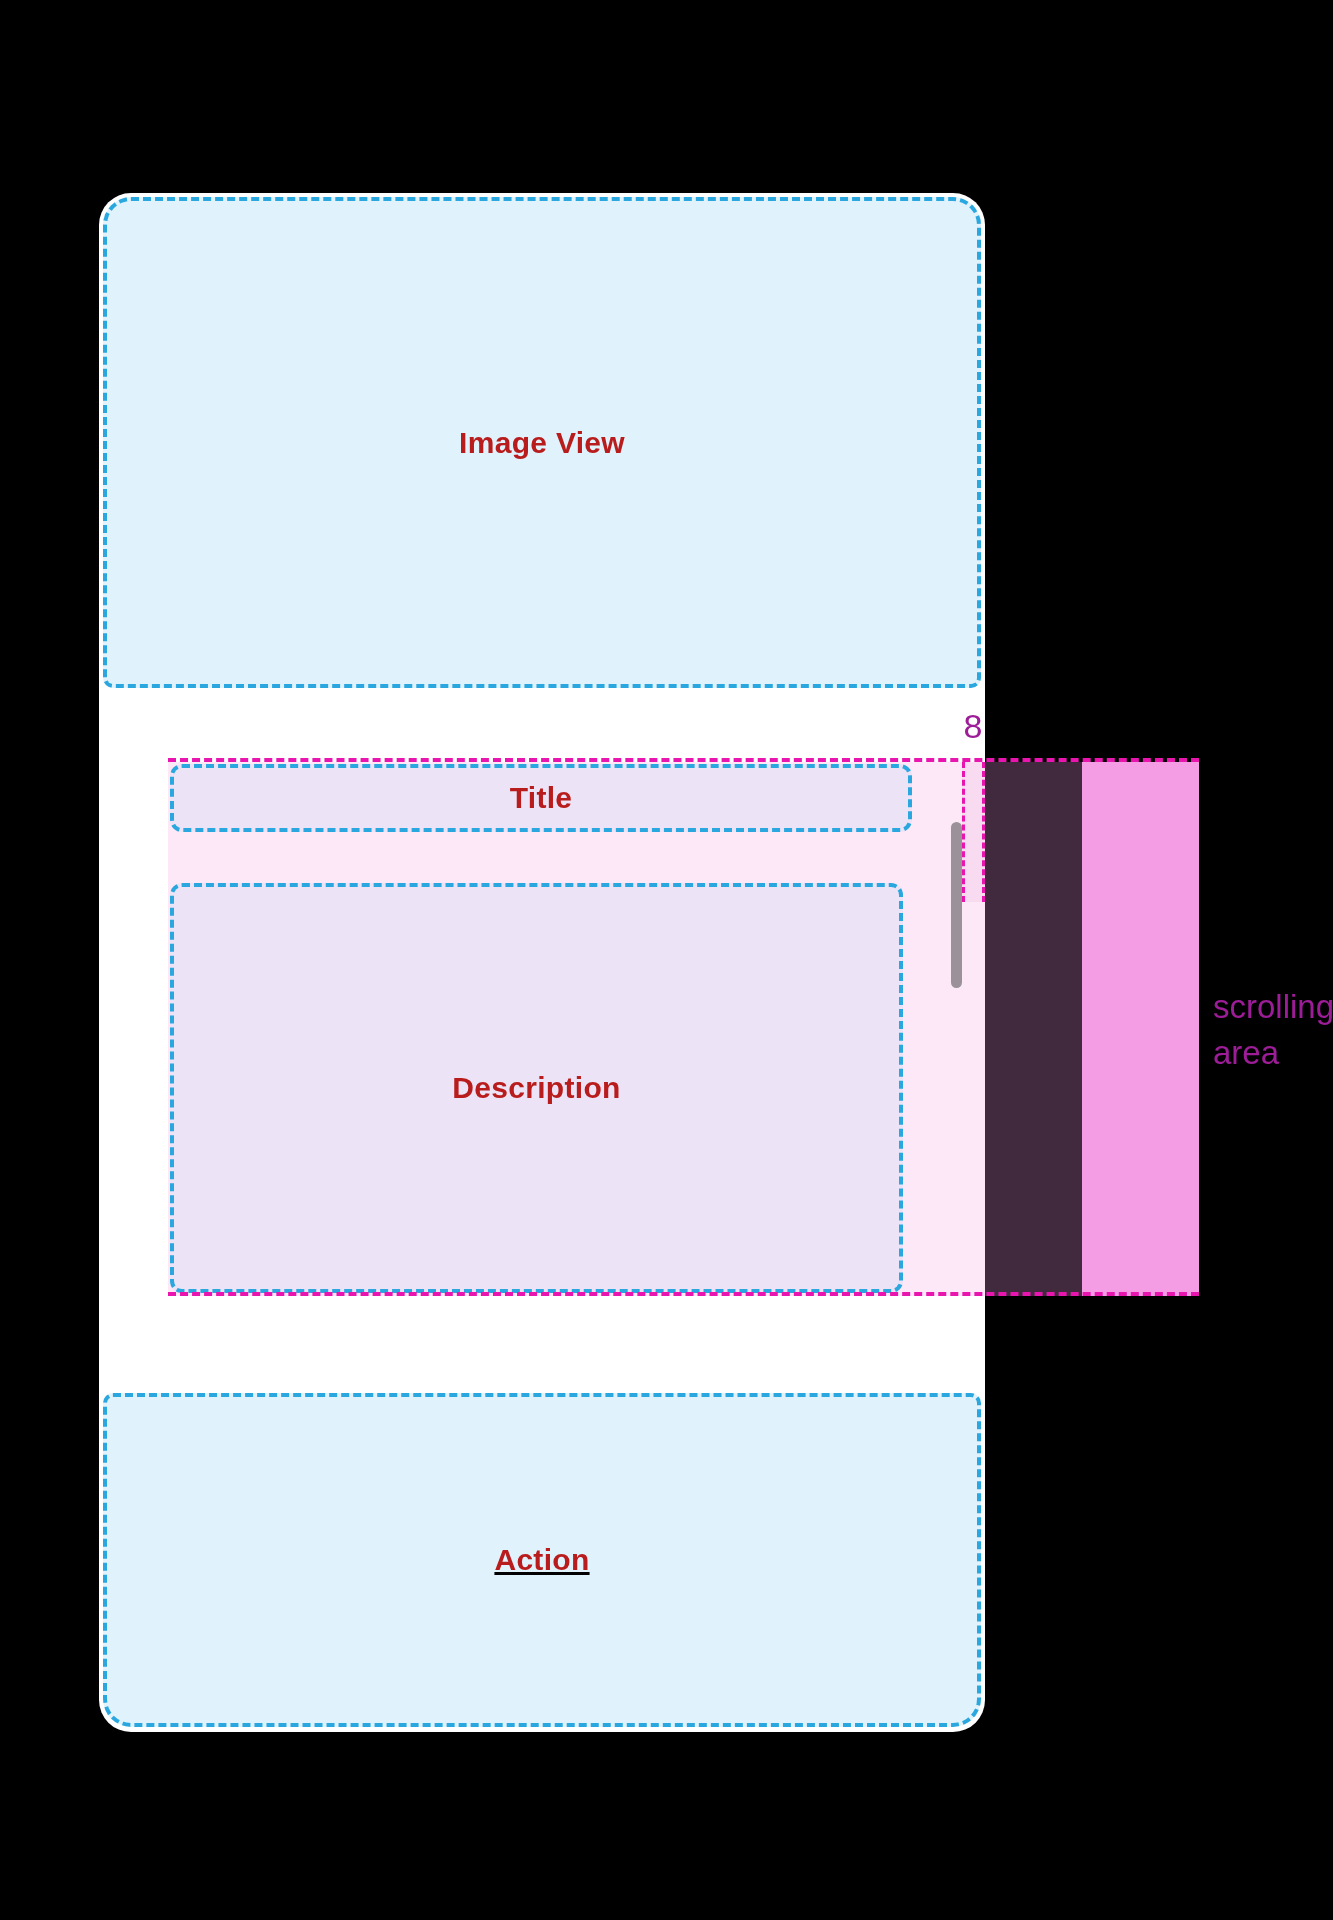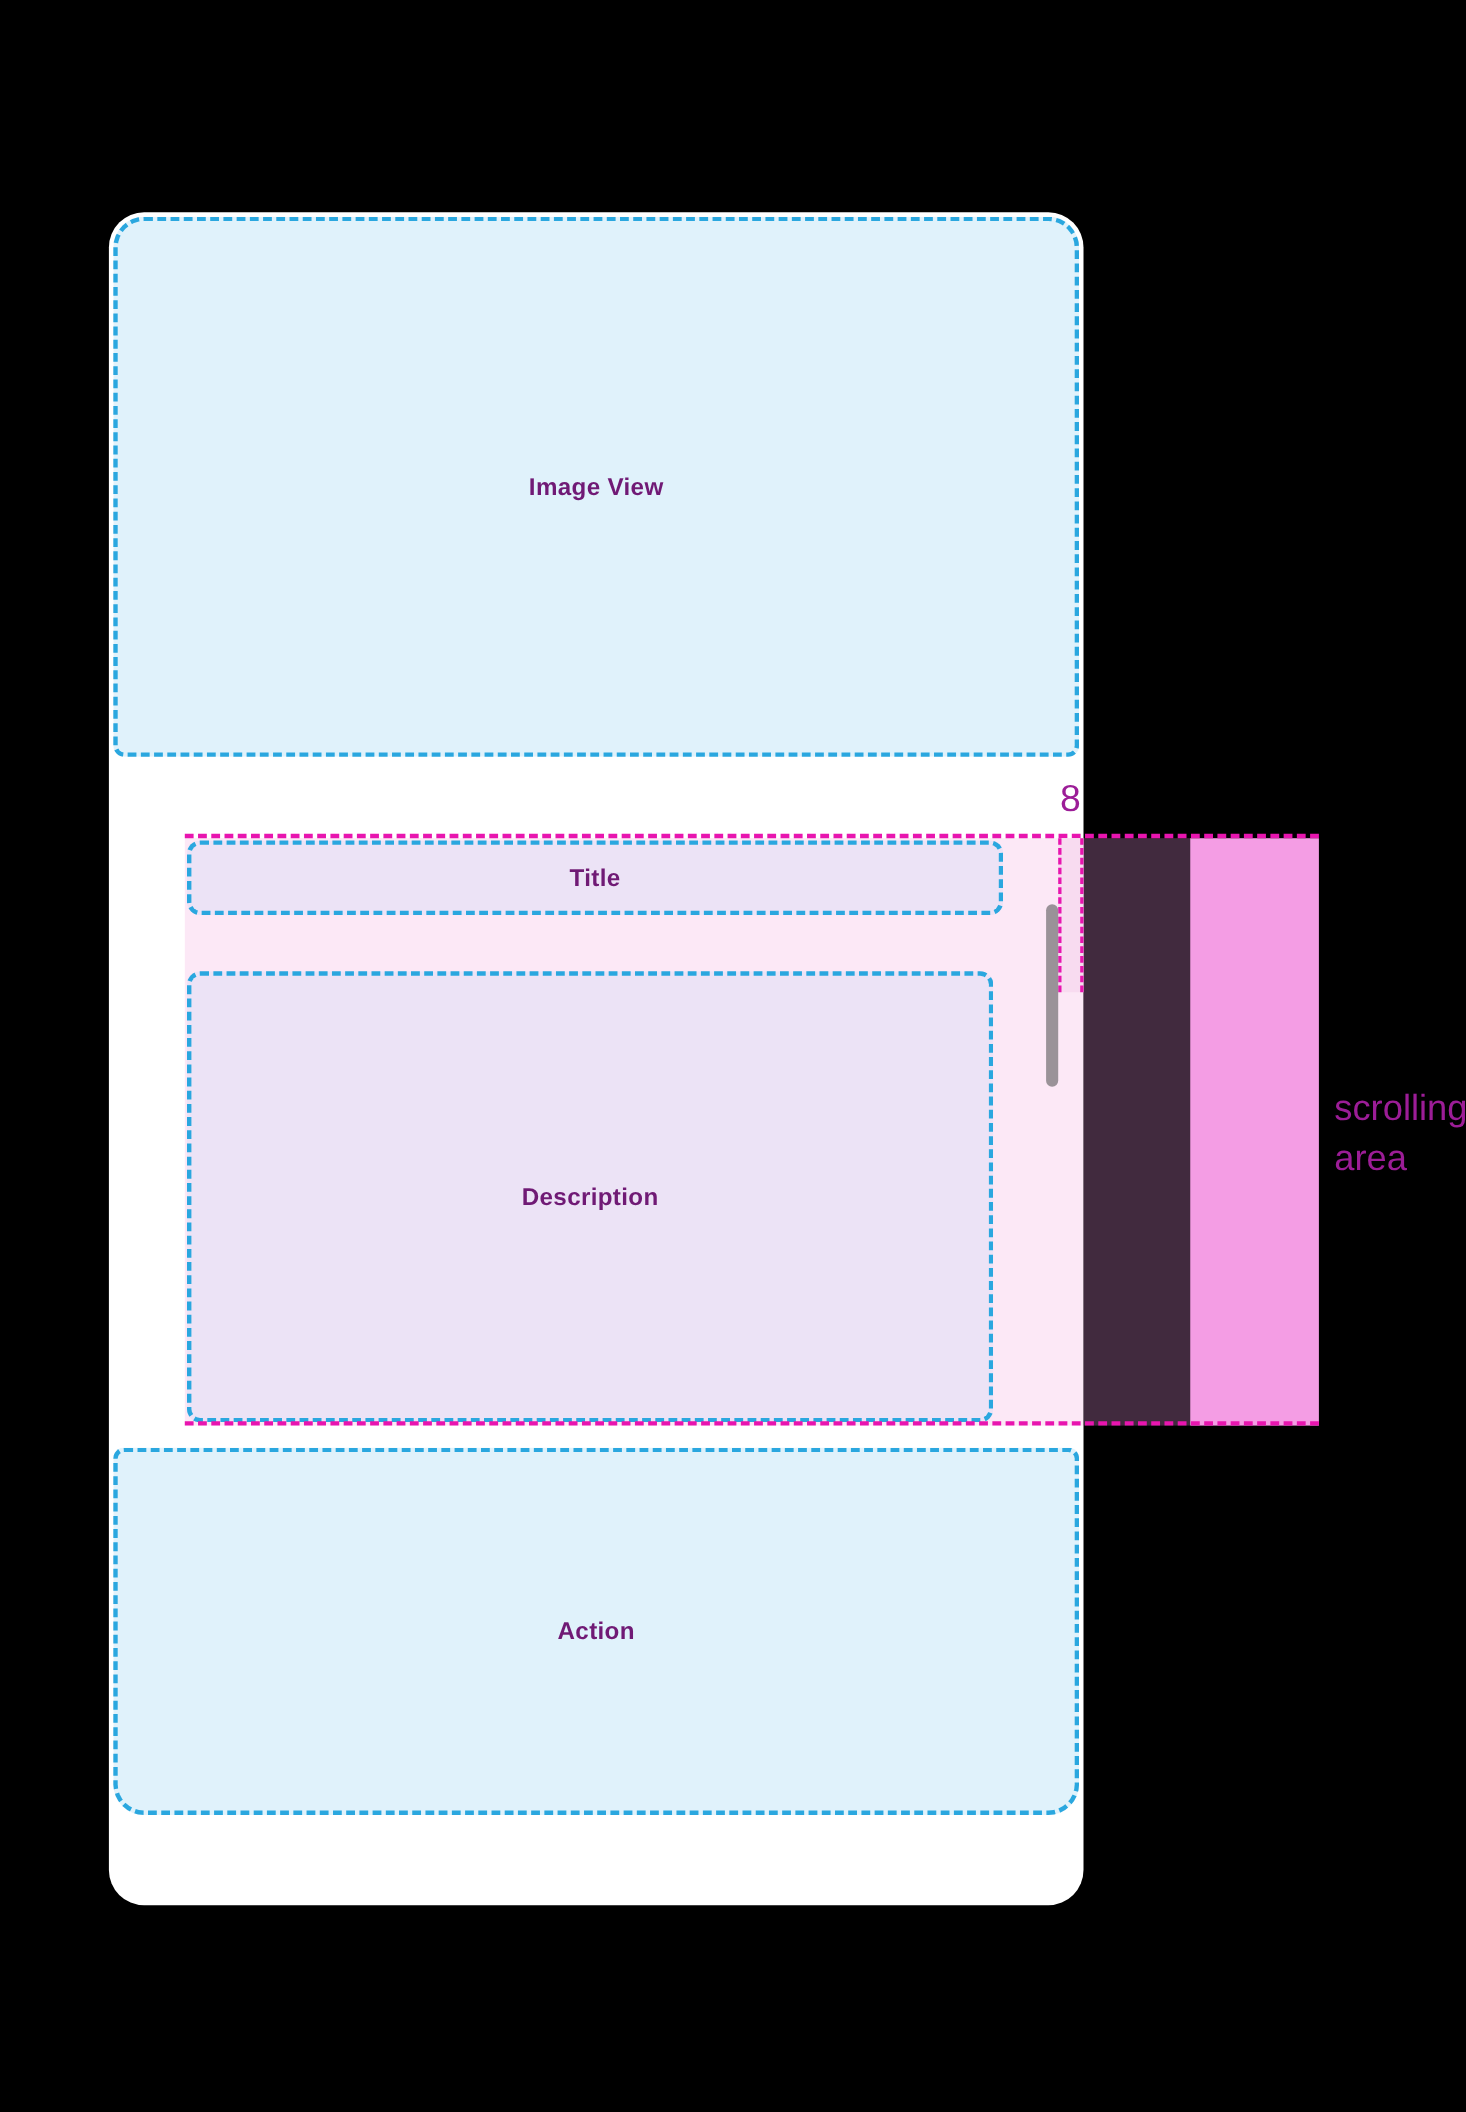--- a/index.html
+++ b/index.html
@@ -28,34 +28,35 @@
   
   .region {
     box-sizing: border-box;
     background: #E0F2FB;
     border: 4px dashed #2AA7DF;
     display: flex;
     align-items: center;
     justify-content: center;
   }
   .region-label {
-    color: #701a75;
-    font-size: 22px;
+    color: #b91c1c;
+    font-size: 30px;
     font-weight: 700;
     letter-spacing: 0.3px;
   }
   .image-view {
     left: 103px; top: 197px;
     width: 878px; height: 491px;
     border-radius: 28px 28px 10px 10px;
   }
   .action {
-    left: 103px; top: 1316px;
+    left: 103px; top: 1393px;
     width: 878px; height: 334px;
     border-radius: 10px 10px 28px 28px;
+    text-decoration: underline;
   }
 
   
   .overlay-base {
     left: 168px; top: 762px;
     width: 817px; height: 534px;
     background: #FCE8F6;
   }
   .overlay-dark {
     left: 985px; top: 762px;

